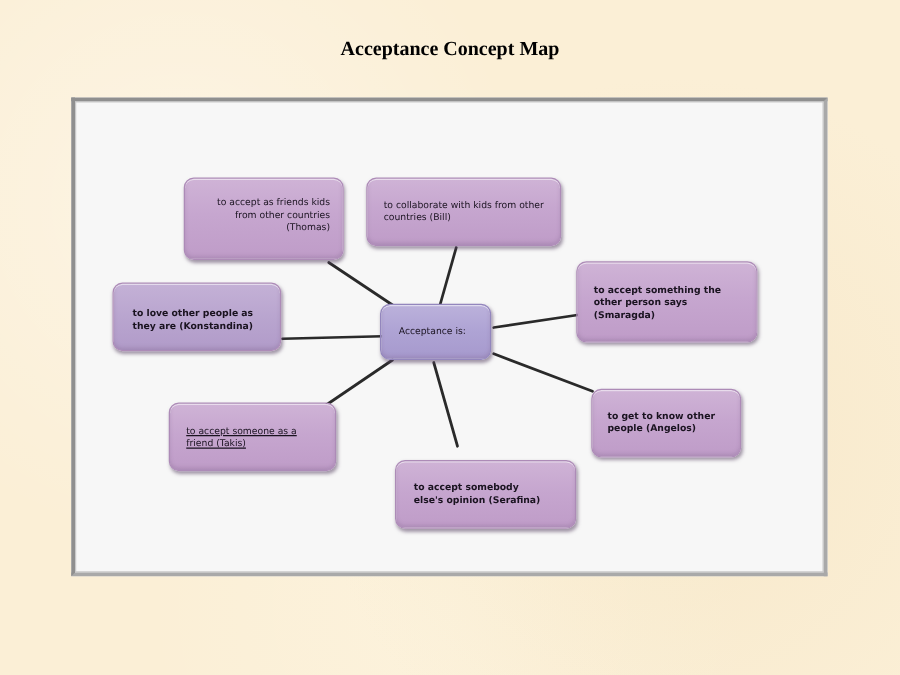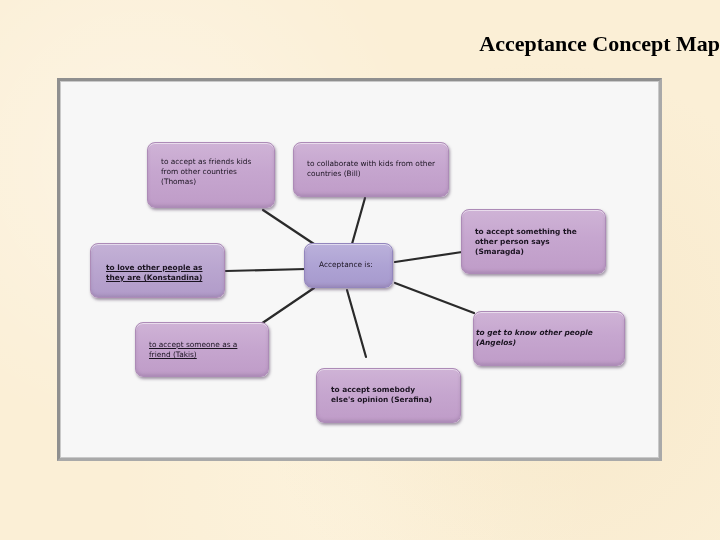--- a/index.html
+++ b/index.html
@@ -6,22 +6,22 @@
   body {
     width: 720px; height: 540px; position: relative; overflow: hidden;
     background-color: #fbefd6;
     background-image:
       radial-gradient(circle at 20% 30%, rgba(255,255,255,0.35) 0, rgba(255,255,255,0) 40%),
       radial-gradient(circle at 75% 65%, rgba(240,220,180,0.35) 0, rgba(240,220,180,0) 45%),
       radial-gradient(circle at 50% 90%, rgba(255,250,235,0.3) 0, rgba(255,250,235,0) 40%);
     font-family: "Liberation Sans", sans-serif;
   }
   .title {
-    position: absolute; left: 0; top: 31px; width: 720px; text-align: right;
-    font-family: "Liberation Serif", serif; font-weight: bold; font-size: 22px; color: #000;
+    position: absolute; left: 0; top: 31px; width: 720px; text-align: center;
+    font-family: "Liberation Serif", serif; font-weight: bold; font-size: 16px; color: #000;
   }
   .frame {
     position: absolute; left: 57px; top: 78px; width: 605px; height: 383px;
     box-sizing: border-box;
     border: 3px solid #a9a9a9;
     border-top-color: #8f8f8f; border-left-color: #8f8f8f;
     background: #f7f7f7;
     box-shadow: inset 0 0 0 1px #c9c9c9;
   }
   svg.links { position: absolute; left: 0; top: 0; }
@@ -54,43 +54,43 @@
       <line x1="305" y1="117" x2="292" y2="163"></line>
       <line x1="402" y1="171" x2="335" y2="181"></line>
       <line x1="166" y1="190" x2="246" y2="188"></line>
       <line x1="198" y1="245" x2="254" y2="207"></line>
       <line x1="414" y1="232" x2="335" y2="202"></line>
       <line x1="306" y1="276" x2="287" y2="209"></line>
     </g>
   </svg>
 </div>
 
-<div class="node" style="left:147px; top:142px; width:128px; height:66px;">
+<div class="node" style="left:147px; top:142px; width:128px; height:66px;text-align:right;">
   <span>to accept as friends kids from other countries (Thomas)</span>
 </div>
 
 <div class="node" style="left:293px; top:142px; width:156px; height:55px; padding-top:16px;">
   <span>to collaborate with kids from other countries (Bill)</span>
 </div>
 
 <div class="node bold" style="left:461px; top:209px; width:145px; height:65px; padding-top:17px; padding-right:28px;">
   <span>to accept something the other person says (Smaragda)</span>
 </div>
 
-<div class="node bold" style="left:90px; top:243px; width:135px; height:55px; padding-top:19px; padding-left:15px; padding-right:18px; background:linear-gradient(#c4b1d6 0%, #b9a5cf 50%, #b19bc9 100%);text-decoration:underline;">
+<div class="node bold" style="left:90px; top:226px; width:135px; height:55px; padding-top:19px; padding-left:15px; padding-right:18px; background:linear-gradient(#c4b1d6 0%, #b9a5cf 50%, #b19bc9 100%);">
   <span>to love other people as they are (Konstandina)</span>
 </div>
 
 <div class="node center" style="left:304px; top:243px; width:89px; height:45px;">
   <span>Acceptance is:</span>
 </div>
 
 <div class="node" style="left:135px; top:322px; width:134px; height:55px; padding-top:17px; padding-right:28px;text-decoration:underline;">
   <span>to accept someone as a friend (Takis)</span>
 </div>
 
-<div class="node bold" style="left:473px; top:311px; width:152px; height:55px; padding-top:16px; padding-left:2px;font-style:italic;">
+<div class="node bold" style="left:473px; top:311px; width:120px; height:55px; padding-top:16px; padding-left:12px;">
   <span>to get to know other people (Angelos)</span>
 </div>
 
 <div class="node bold" style="left:316px; top:356px; width:145px; height:55px; padding-top:16px; padding-left:14px; padding-right:20px;margin-top:12px;">
   <span>to accept somebody else's opinion (Serafina)</span>
 </div>
 
 </body></html>

